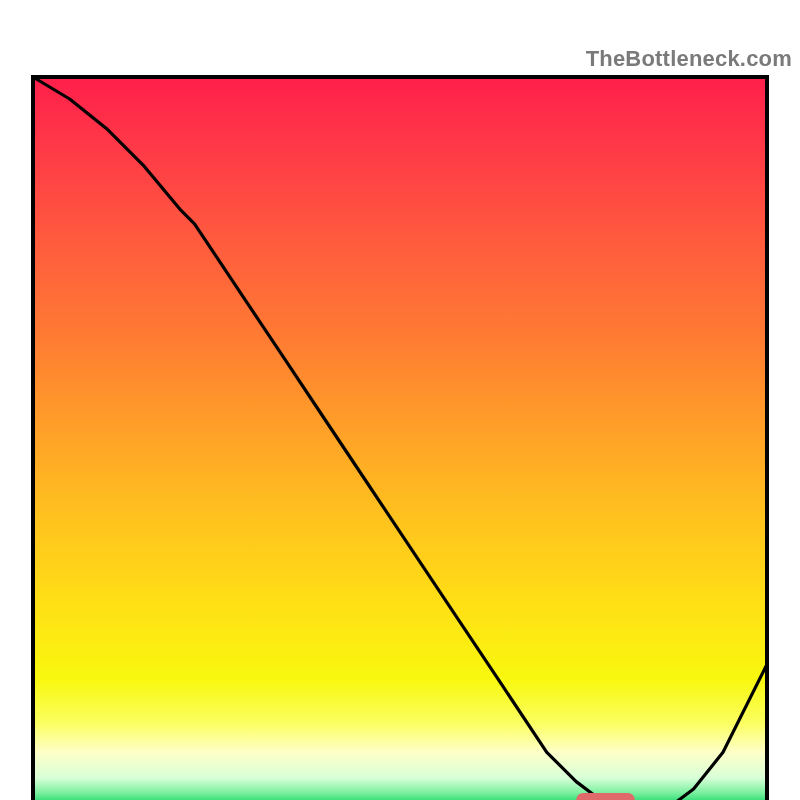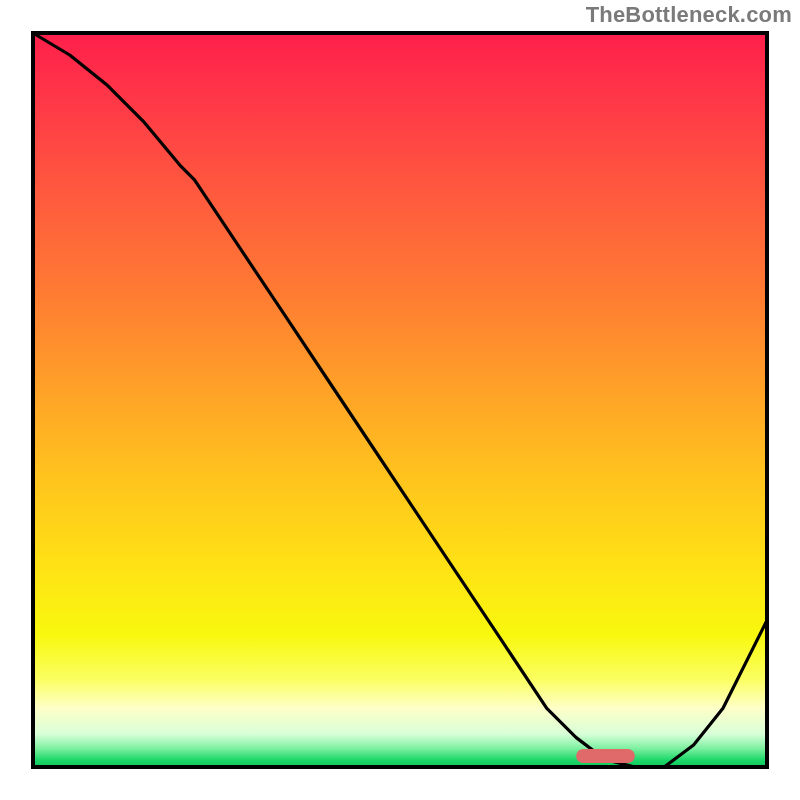--- a/index.html
+++ b/index.html
@@ -7,20 +7,21 @@
     padding: 0;
     width: 800px;
     height: 800px;
     overflow: hidden;
     background: #fff;
     font-family: Arial, Helvetica, sans-serif;
   }
   .chart {
     position: absolute;
     inset: 0;
+    margin-top: 44px;
   }
   .watermark {
     position: absolute;
     top: 2px;
     right: 8px;
     font-size: 22px;
     font-weight: 600;
     color: #7a7a7a;
     letter-spacing: 0.2px;
     user-select: none;

